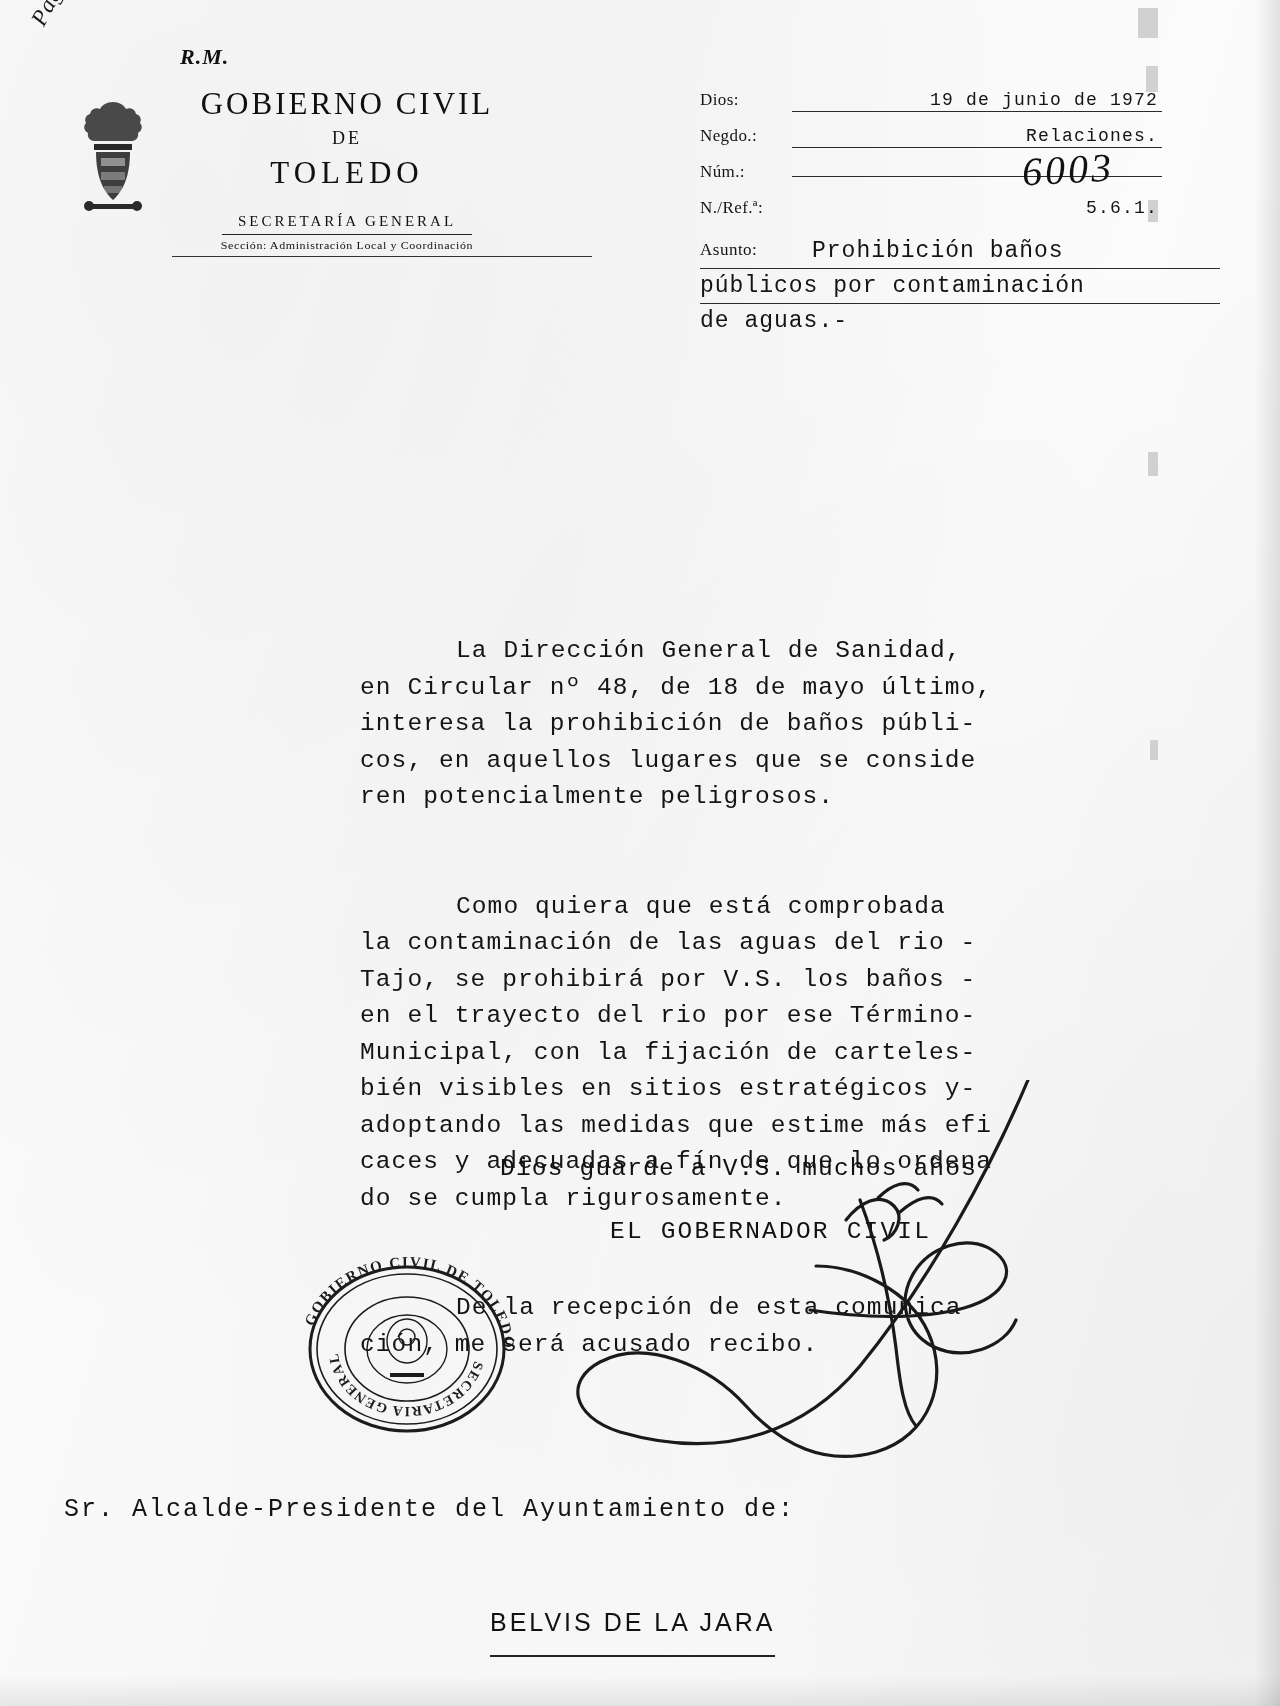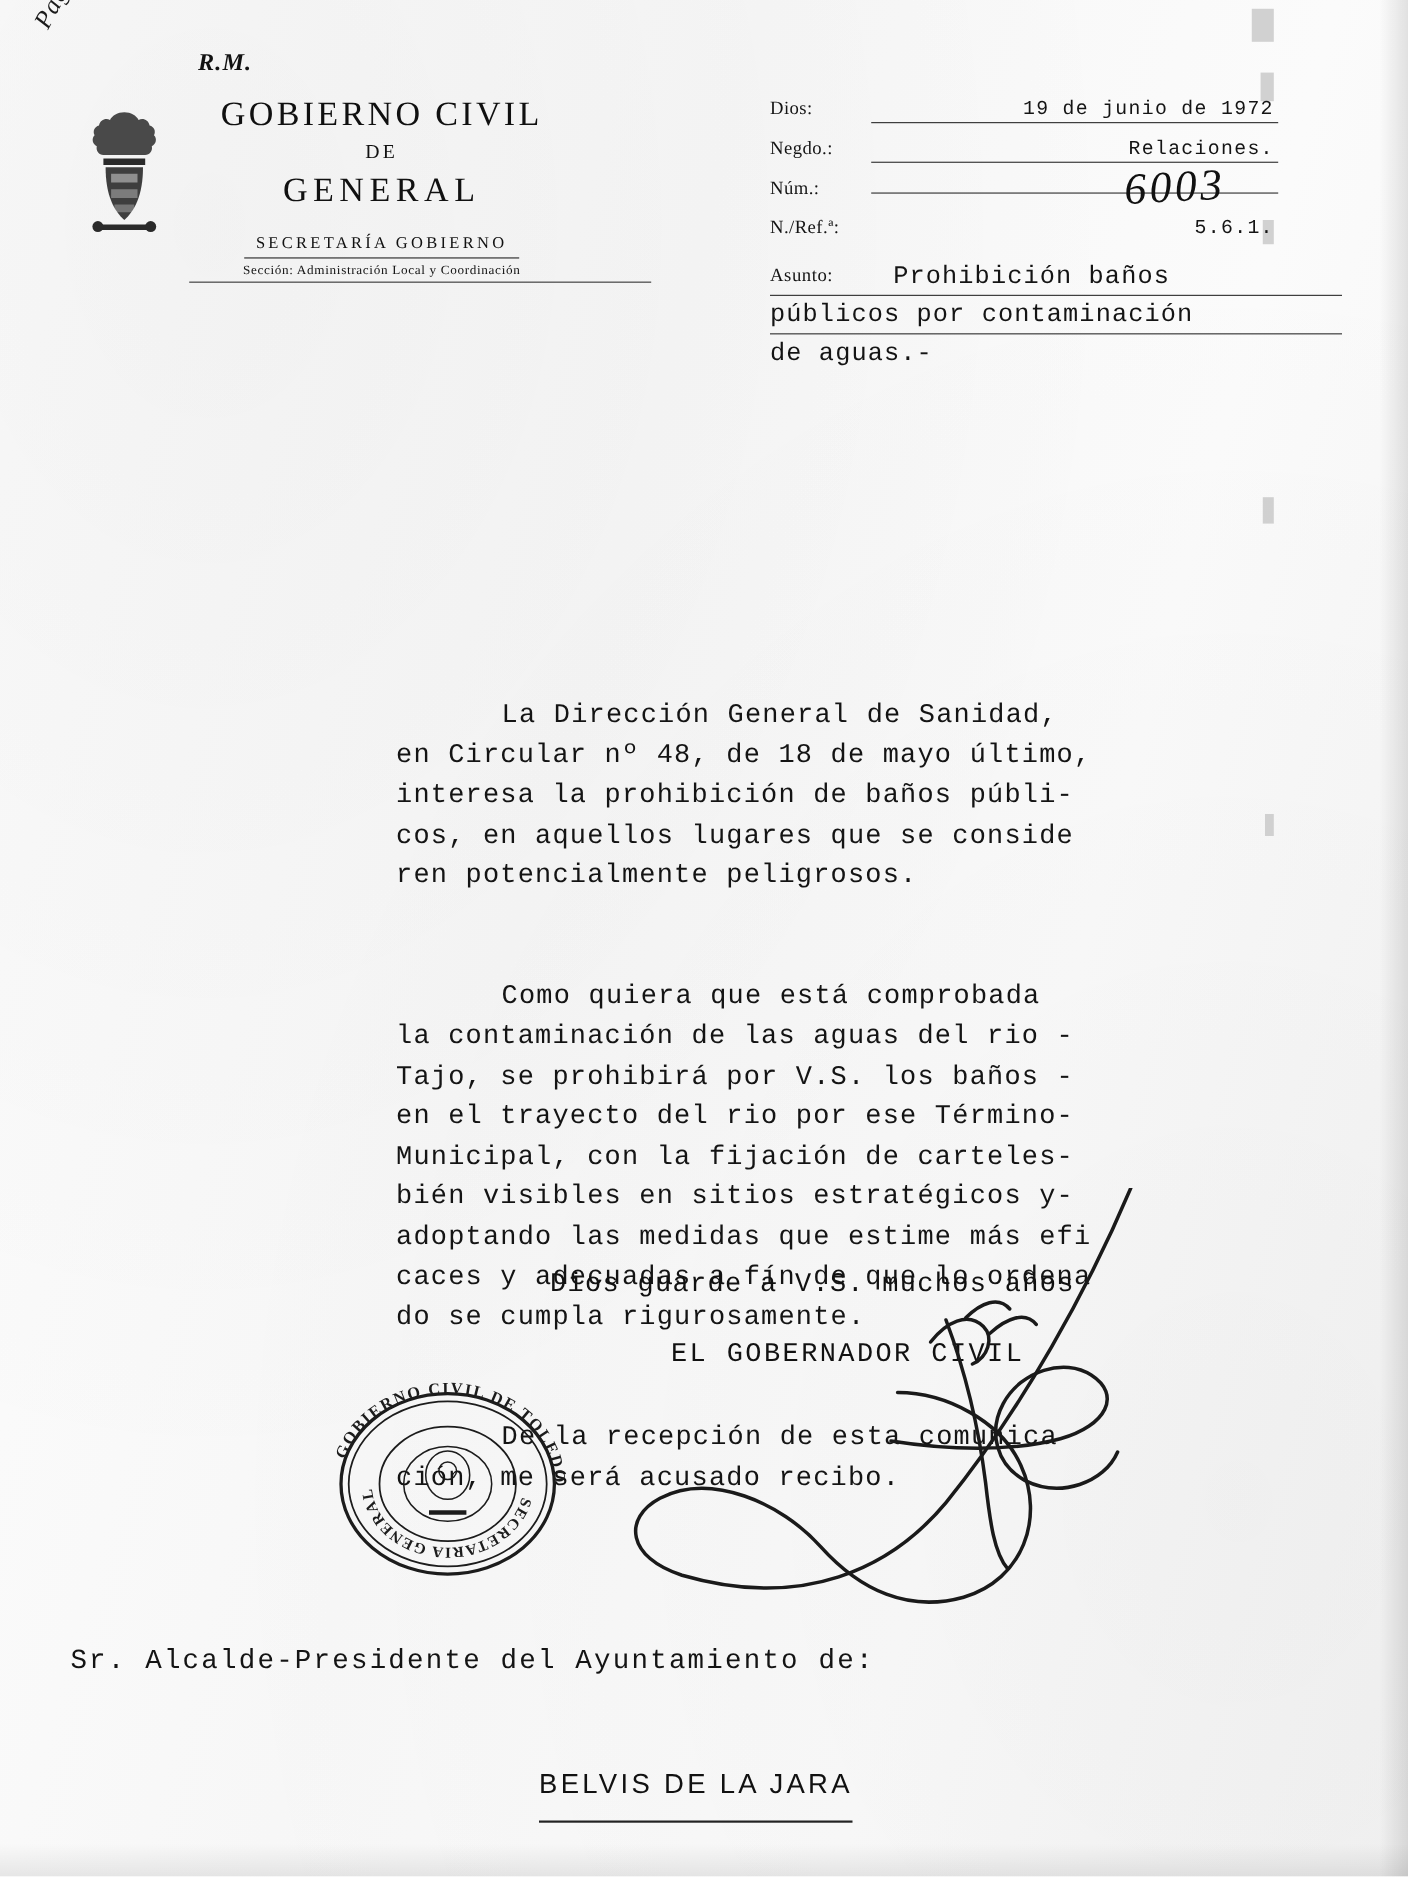--- a/index.html
+++ b/index.html
@@ -305,22 +305,22 @@
           <path d="M10 108 h46 v5 h-46 z"></path>
           <circle cx="9" cy="110" r="5"></circle>
           <circle cx="57" cy="110" r="5"></circle>
         </g>
       </svg>
     </div>
 
     <div id="org-block">
       <div id="org-name">GOBIERNO CIVIL</div>
       <div id="org-de">DE</div>
-      <div id="org-city">GENERAL</div>
-      <div id="org-dept">SECRETARÍA GOBIERNO</div>
+      <div id="org-city">TOLEDO</div>
+      <div id="org-dept">SECRETARÍA GENERAL</div>
       <div id="dept-rule"></div>
       <div id="org-section">Sección: Administración Local y Coordinación</div>
       <div id="section-rule"></div>
     </div>
   </div>
 
   <div id="ref-block">
     <div class="ref-row">
       <span class="ref-label">Dios:</span><span class="ref-value">19 de junio de 1972</span>
     </div>

